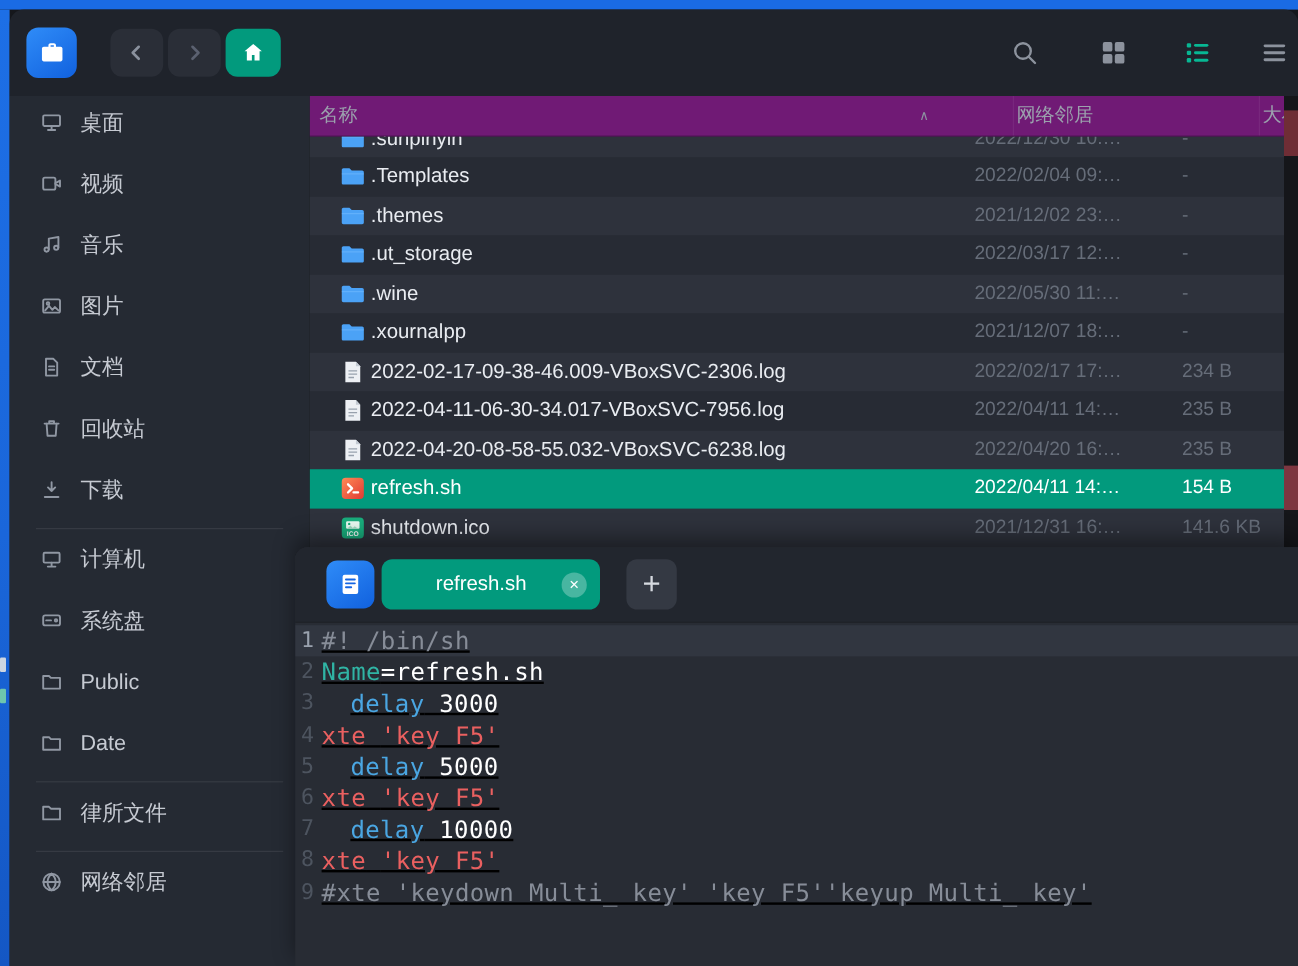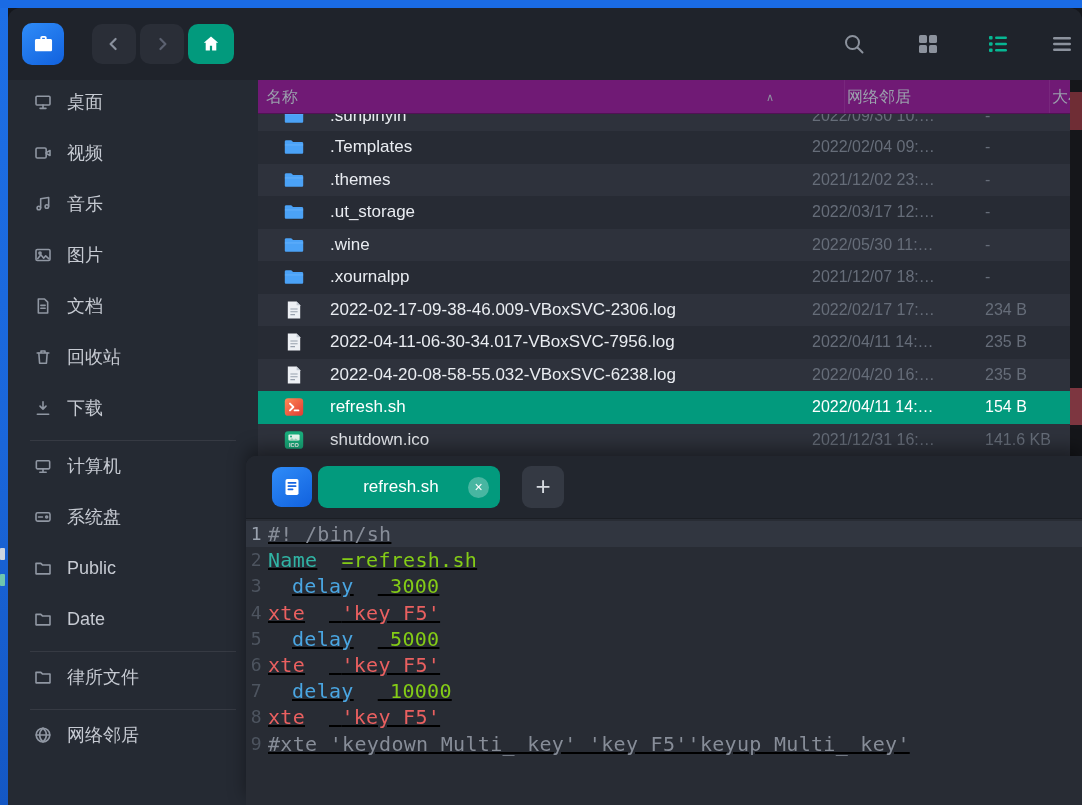--- a/index.html
+++ b/index.html
@@ -57,21 +57,21 @@
   .flh-name{padding-left:8px;position:relative;}
   .flh-caret{position:absolute;left:508px;top:1px;font-size:11px;color:#8d93a0;}
   .flh-time,.flh-size{border-left:1px solid rgba(255,255,255,.06);padding-left:2px;}
   .file-rows{position:relative;}
   .file-row{display:grid;grid-template-columns:554px 173px 85px;height:32.5px;}
   .file-rows .file-row:nth-child(odd){background:#2e323c;}
   .file-rows .file-row.selected{background:#029a7d;}
   .file-row > *{height:32.5px;line-height:32.5px;overflow:hidden;}
   .file-row.partial{height:17px;overflow:hidden;}
   .file-row.partial > *{margin-top:-14px;}
-  .c-name{display:flex;align-items:center;gap:24px;padding-left:24px;color:#e9ecf1;font-size:17px;}
+  .c-name{display:flex;align-items:center;gap:3px;padding-left:24px;color:#e9ecf1;font-size:17px;}
   .f-ic{width:24px;height:24px;flex:none;display:flex;}
   .f-ic svg{width:24px;height:24px;}
   .f-label{white-space:nowrap;}
   .c-time,.c-size{color:#666d79;font-size:16px;white-space:nowrap;}
   .file-rows .file-row.selected .c-name,
   .file-rows .file-row.selected .c-time,
   .file-rows .file-row.selected .c-size{color:#ffffff;}
 
   
   .editor{position:absolute;left:246px;top:456px;width:836px;height:349px;background:#282c34;
@@ -92,21 +92,21 @@
     font-family:"DejaVu Sans Mono",monospace;overflow:hidden;}
   .code-line{display:flex;height:26.2px;line-height:26.2px;font-size:20px;letter-spacing:.3px;}
   .code-line.current{background:#313640;}
   .gutter{width:16px;flex:none;text-align:right;color:#4d545f;font-size:18px;}
   .current .gutter{color:#9aa2ae;}
   .code-text{white-space:pre;padding-left:6px;text-decoration:underline;}
   .code-text span{white-space:pre;}
   .tok-comment{color:#878d98;}
   .tok-key{color:#30b4a4;}
   .tok-cmd{color:#4aa6e2;margin-left:24px;}
-  .tok-plain{color:#84cc16;margin-left:24px;}
+  .tok-plain{color:#ffffff;}
   .tok-red{color:#ea6060;}
 </style>
 </head>
 <body>
 
 <div class="screen">
 
   <div class="top-strip"></div>
   <div class="left-strip">
     <div class="edge-ic edge-ic1"></div>
@@ -311,21 +311,21 @@
         <div class="file-row partial">
           <span class="c-name">
             <span class="f-ic">
               <svg viewBox="0 0 24 24">
                 <path fill="#4ba2f6" d="M2.8 6.6c0-.8.6-1.4 1.4-1.4h5l1.9 1.9h8.7c.8 0 1.4.6 1.4 1.4v8.9c0 .8-.6 1.4-1.4 1.4H4.2c-.8 0-1.4-.6-1.4-1.4z"></path>
                 <path fill="#77bdff" opacity=".5" d="M2.8 9.4h18.4v1.1H2.8z"></path>
               </svg>
             </span>
             <span class="f-label">.sunpinyin</span>
           </span>
-          <span class="c-time">2022/09/30 10:…</span>
+          <span class="c-time">2022/12/30 10:…</span>
           <span class="c-size">-</span>
         </div>
         <div class="file-row">
           <span class="c-name">
             <span class="f-ic">
               <svg viewBox="0 0 24 24">
                 <path fill="#4ba2f6" d="M2.8 6.6c0-.8.6-1.4 1.4-1.4h5l1.9 1.9h8.7c.8 0 1.4.6 1.4 1.4v8.9c0 .8-.6 1.4-1.4 1.4H4.2c-.8 0-1.4-.6-1.4-1.4z"></path>
                 <path fill="#77bdff" opacity=".5" d="M2.8 9.4h18.4v1.1H2.8z"></path>
               </svg>
             </span>

